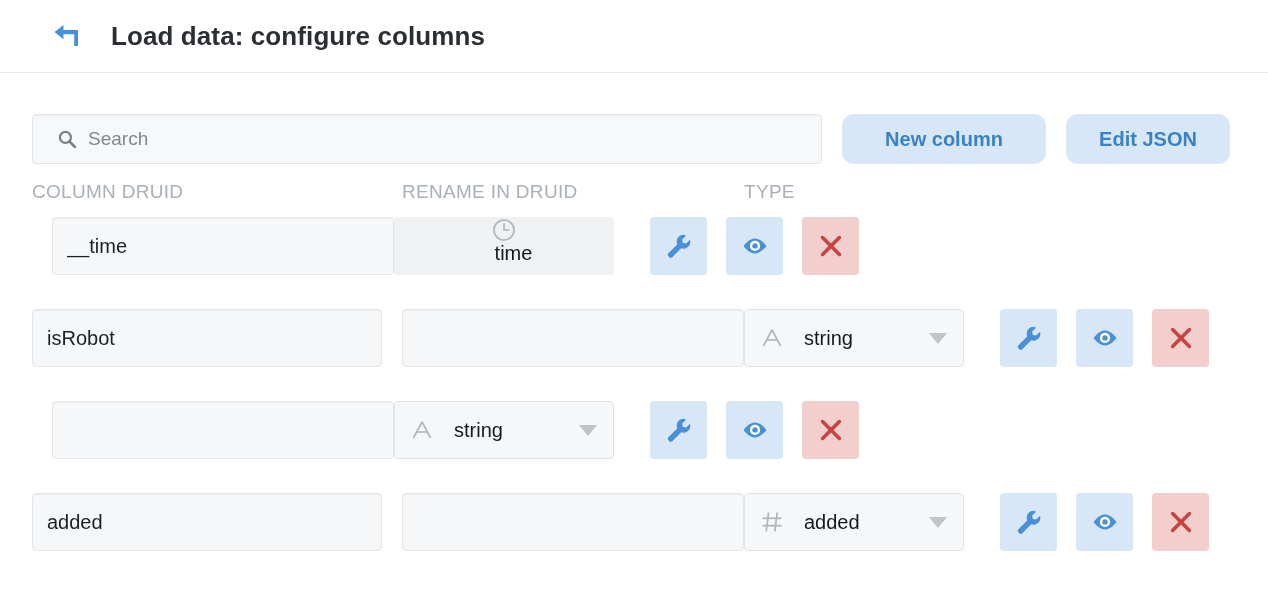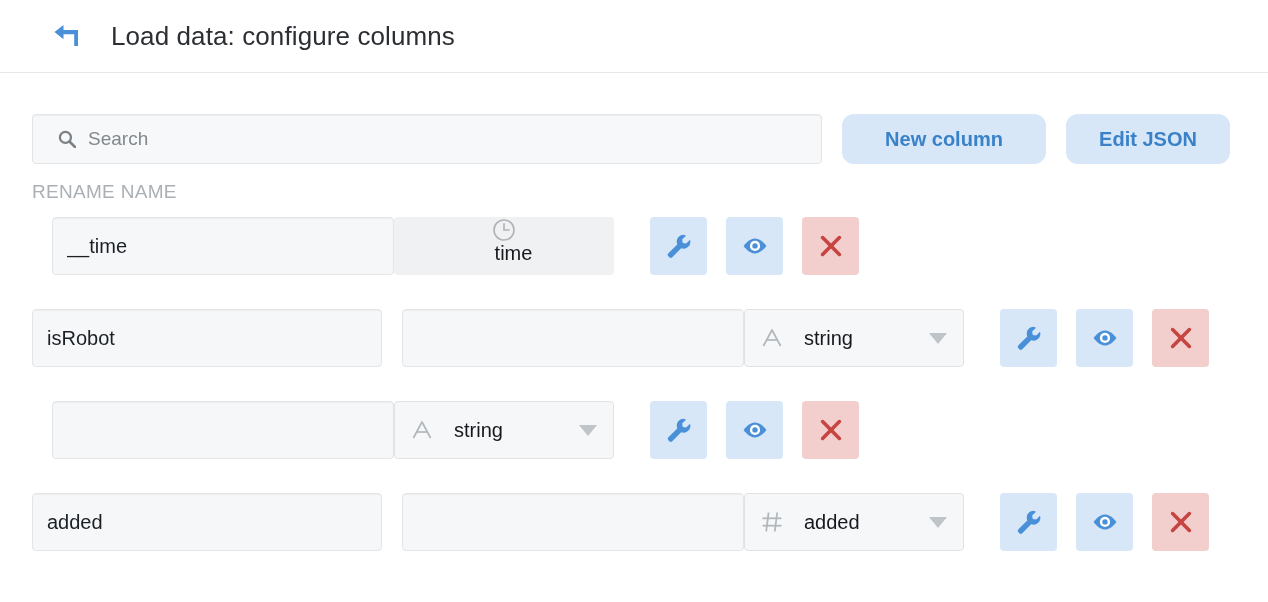--- a/index.html
+++ b/index.html
@@ -30,21 +30,21 @@
     height: 36px;
     display: flex;
     align-items: center;
     justify-content: center;
     cursor: pointer;
     flex: 0 0 auto;
   }
   .back-btn svg { display:block; }
   .page-title {
     font-size: 26px;
-    font-weight: 400;
+    font-weight: 700;
     color: #2b2f33;
     margin-left: 27px;
     letter-spacing: 0.1px;
     white-space: nowrap;
   }
 
   
   .toolbar {
     display: flex;
     align-items: center;
@@ -220,22 +220,24 @@
     </svg>
     <input class="search-input" type="text" placeholder="Search" style="">
   </div>
   <button class="btn-minimal">New column</button>
   <button class="btn-minimal json">Edit JSON</button>
 </div>
 
 <div class="table">
 
   <div class="row head-row">
-    <div class="col-name"><span class="hdr">RENAME NAME</span></div>
+    <div class="col-name"><span class="hdr">COLUMN DRUID</span></div>
     <div class="col-gap"></div>
+    <div class="col-ren"><span class="hdr">RENAME IN DRUID</span></div>
+    <div class="col-type"><span class="hdr">TYPE</span></div>
     <div class="col-acts"></div>
   </div>
 
   <div id="rows-container">
       <div class="row">
         <div class="col-gap"></div>
         <div class="col-ren"><input class="field" type="text" value="__time" style=""></div>
         <div class="col-type">
           <div class="typebox disabled">
             <span class="type-icon">

